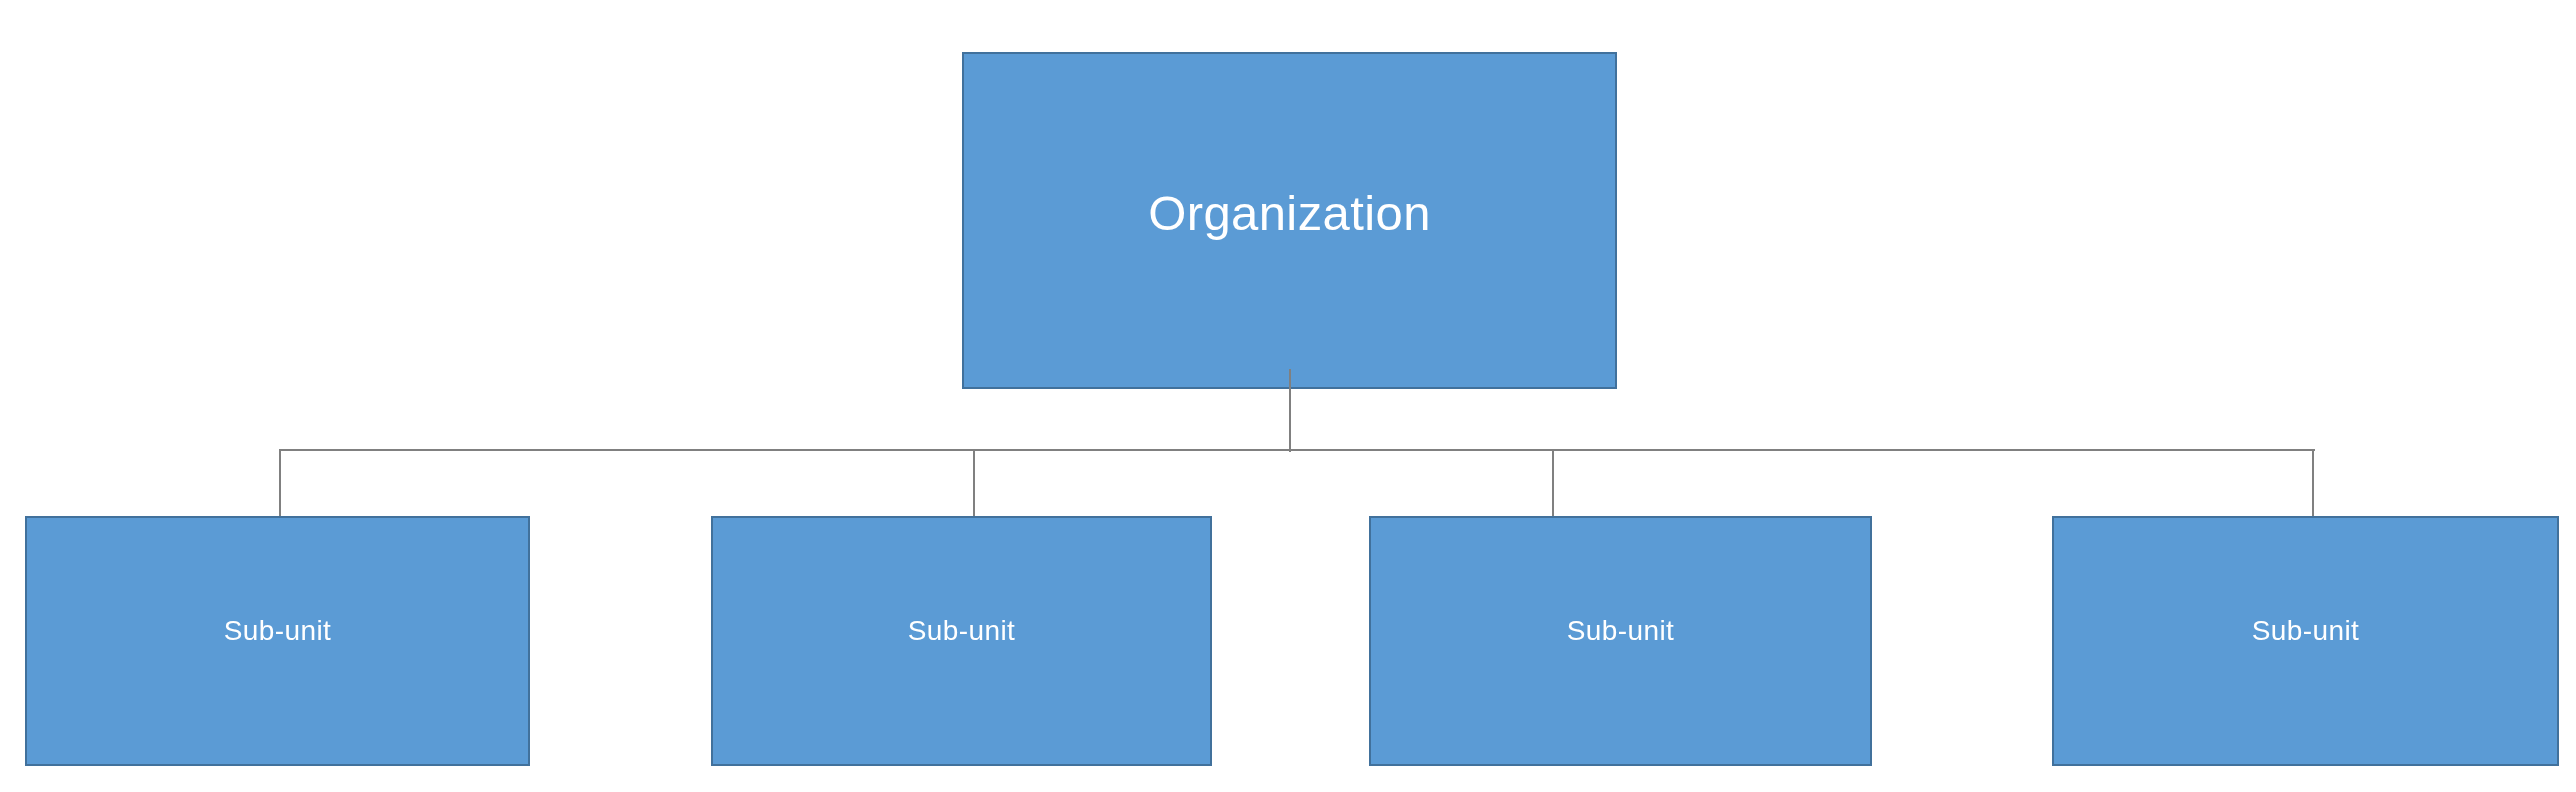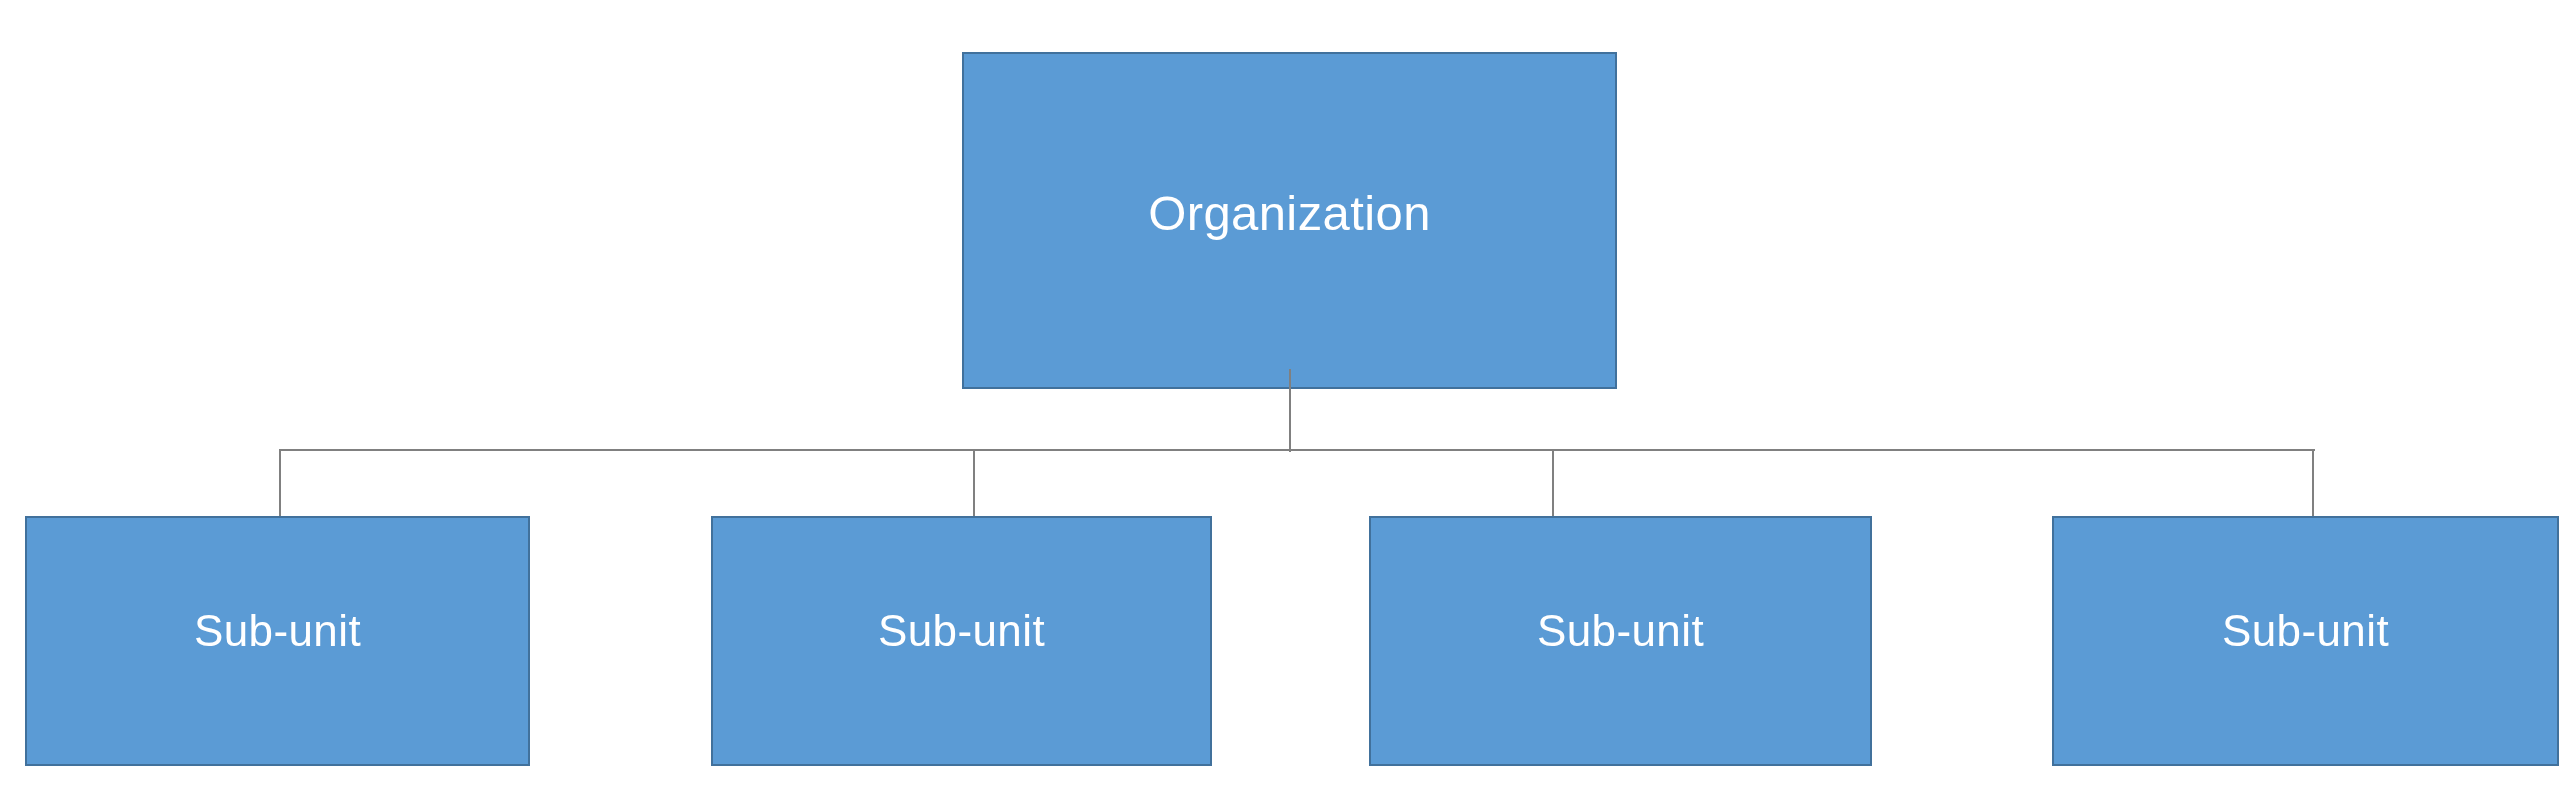--- a/index.html
+++ b/index.html
@@ -54,21 +54,21 @@
     position: relative;
     top: -6.3px;
   }
 
   
   .node-child {
     top: 516px;
     height: 250px;
   }
   .node-child .node-label {
-    font-size: 44px;
+    font-size: 28px;
     position: relative;
     top: -9.5px;
   }
 
   #node-child-0 { left: 25px;   width: 505px; }
   #node-child-1 { left: 711px;  width: 501px; }
   #node-child-2 { left: 1369px; width: 503px; }
   #node-child-3 { left: 2052px; width: 507px; }
 
   

